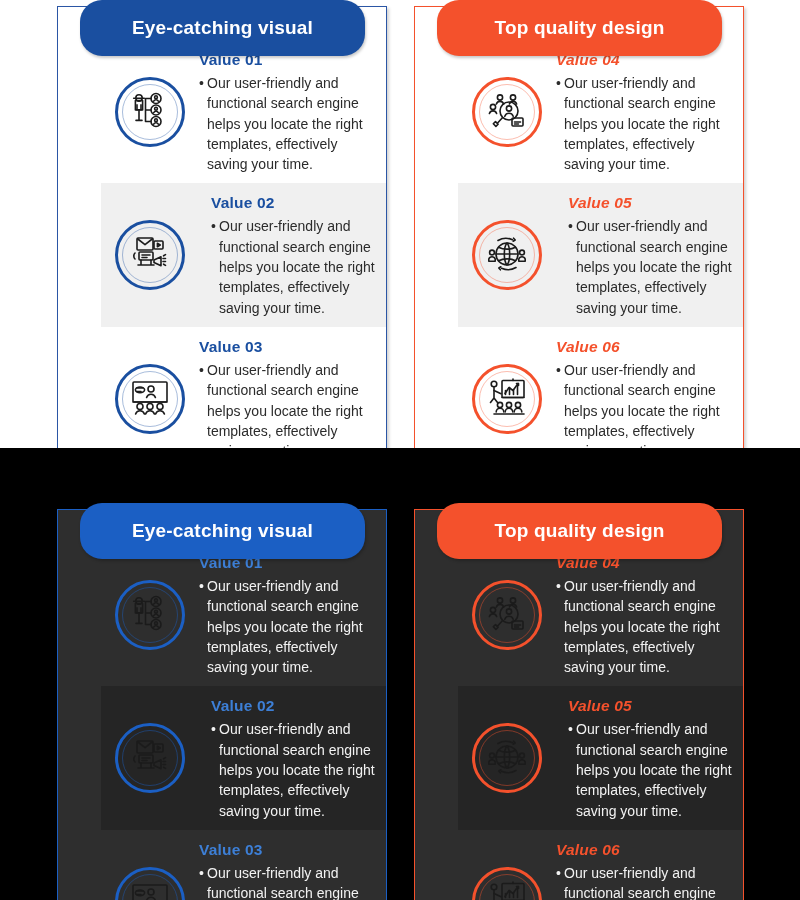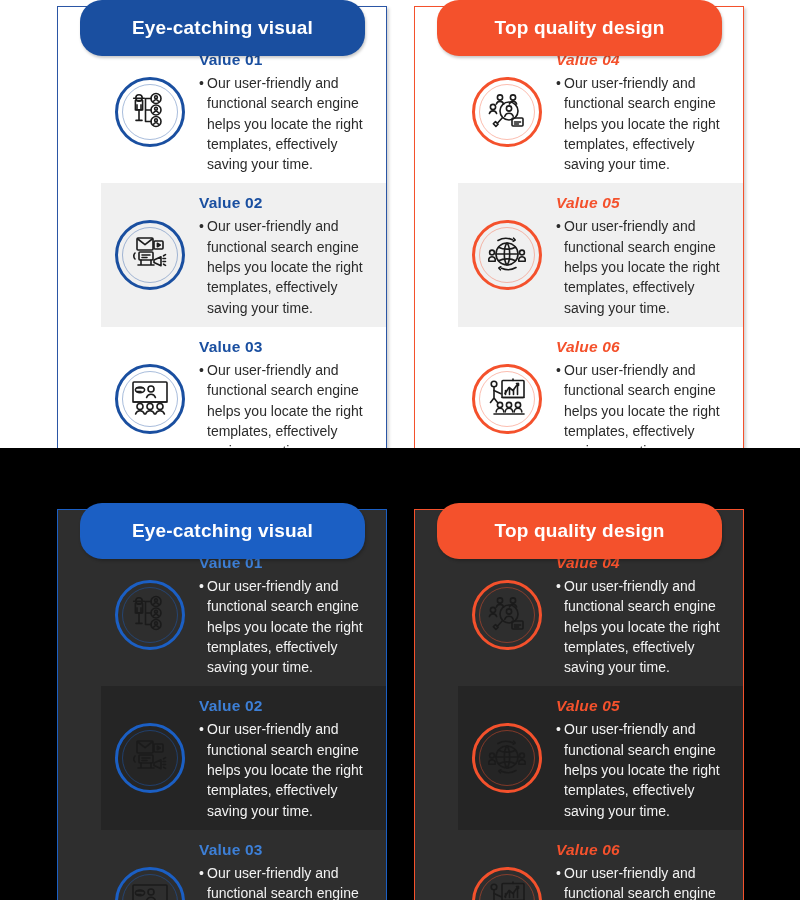--- a/index.html
+++ b/index.html
@@ -78,21 +78,21 @@
   .section-dark .pill { background: #1b5fc4; }
   .section-dark .panel-right .pill { background: #f4512c; }
 
   
   .row {
     display: flex;
     align-items: center;
     padding: 9px 8px 9px 14px;
     min-height: 90px;
   }
-  .row.alt { background: #f0f0f0; }
+  .row.alt { background: #f0f0f0; gap: 12px; }
   .section-dark .row { background: #2e2e2e; }
   .section-dark .row.alt { background: #252525; }
 
   
   .badge {
     flex: 0 0 auto;
     width: 70px;
     height: 70px;
     border-radius: 50%;
     border: 3px solid #1a4fa0;

